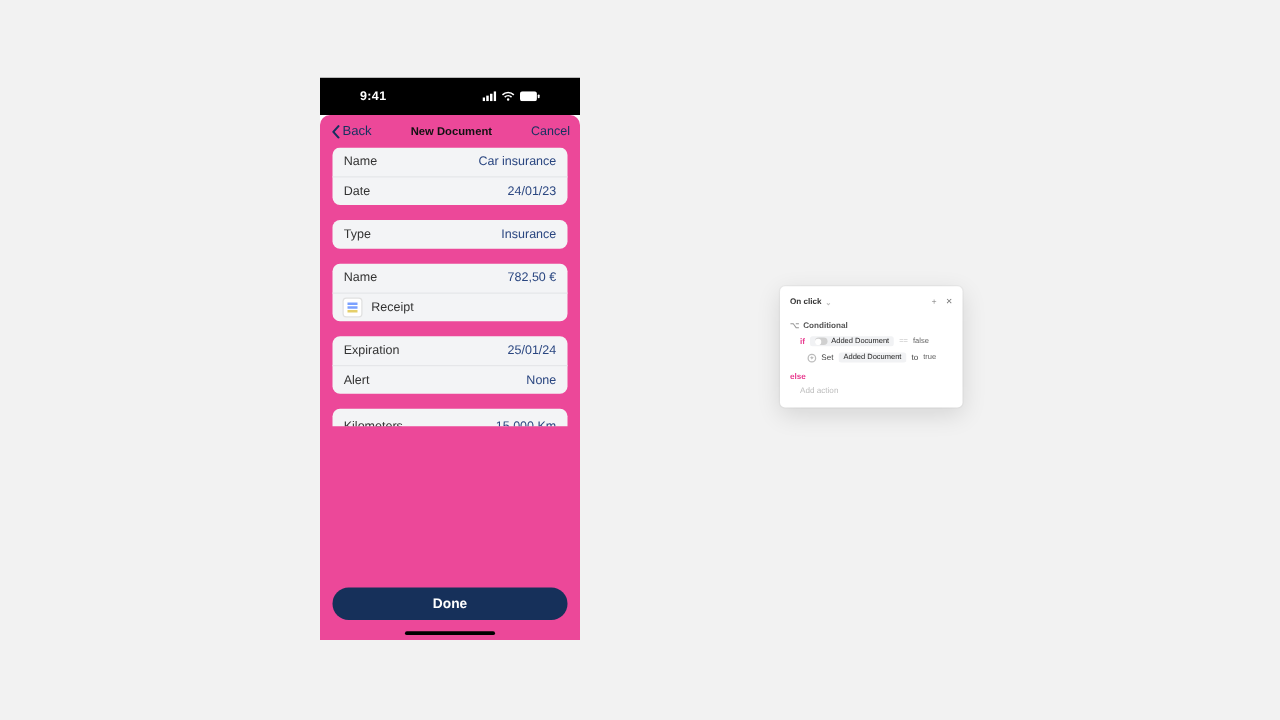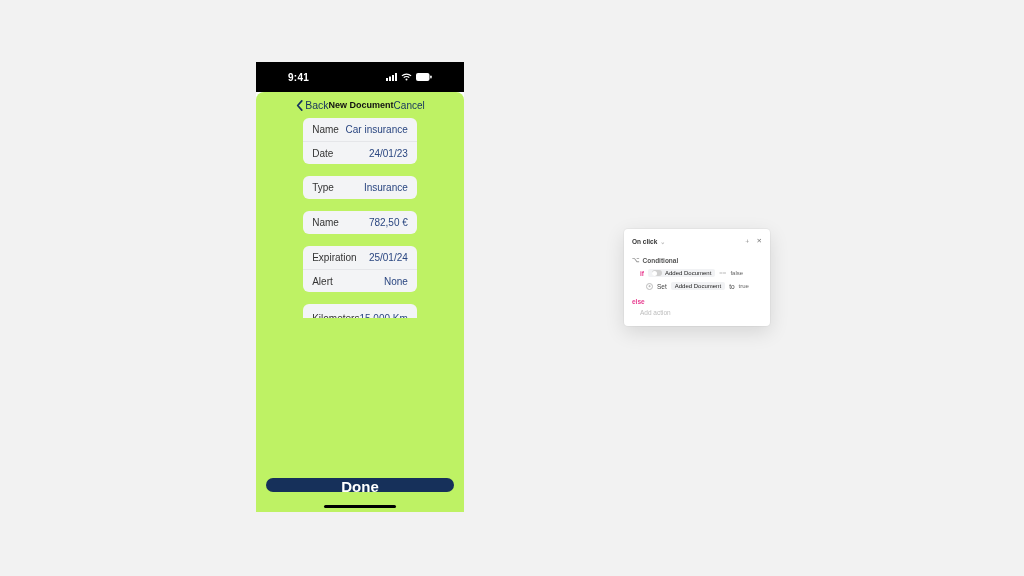--- a/index.html
+++ b/index.html
@@ -34,26 +34,25 @@
     font-size: 10px;
     font-weight: 600;
   }
   .statusbar .time { letter-spacing: .3px; }
   .statusbar .right-icons { display: flex; align-items: center; gap: 4px; }
   .statusbar svg { display: block; }
 
   .sheet {
     position: absolute;
     left:0; right:0; top: 30px; bottom: 0;
-    background: #bef264;
+    background: #ec4899;
     border-top-left-radius: 8px;
     border-top-right-radius: 8px;
     display: flex;
     flex-direction: column;
-    align-items: center;
   }
   .navbar {
     height: 26px;
     display: flex;
     align-items: center;
     justify-content: space-between;
     padding: 0 8px;
   }
   .back-btn {
     display: flex;
@@ -124,23 +123,23 @@
 
   .done-wrap {
     position:absolute;
     left:10px; right:10px; bottom: 16px;
   }
   .done-btn {
     background:#16305a;
     color:#fff;
     border:none;
     width:100%;
-    height:14px;
+    height:26px;
     border-radius:13px;
-    font-size:15px;
+    font-size:11px;
     font-weight:600;
     cursor:pointer;
   }
   .home-indicator {
     position:absolute;
     left:50%; transform:translateX(-50%);
     bottom:4px;
     width:72px; height:3px;
     background:#000;
     border-radius:2px;
@@ -285,20 +284,26 @@
           <span class="label">Type</span>
           <span class="value">Insurance</span>
         </div>
       </div>
 
       <div class="group">
         <div class="row">
           <span class="label">Name</span>
           <span class="value">782,50 €</span>
         </div>
+        <div class="receipt-row">
+          <span class="receipt-thumb">
+              <span class="stripe"></span>
+            </span>
+          <span>Receipt</span>
+        </div>
       </div>
 
       <div class="group">
         <div class="row">
           <span class="label">Expiration</span>
           <span class="value">25/01/24</span>
         </div>
         <div class="row">
           <span class="label">Alert</span>
           <span class="value">None</span>

